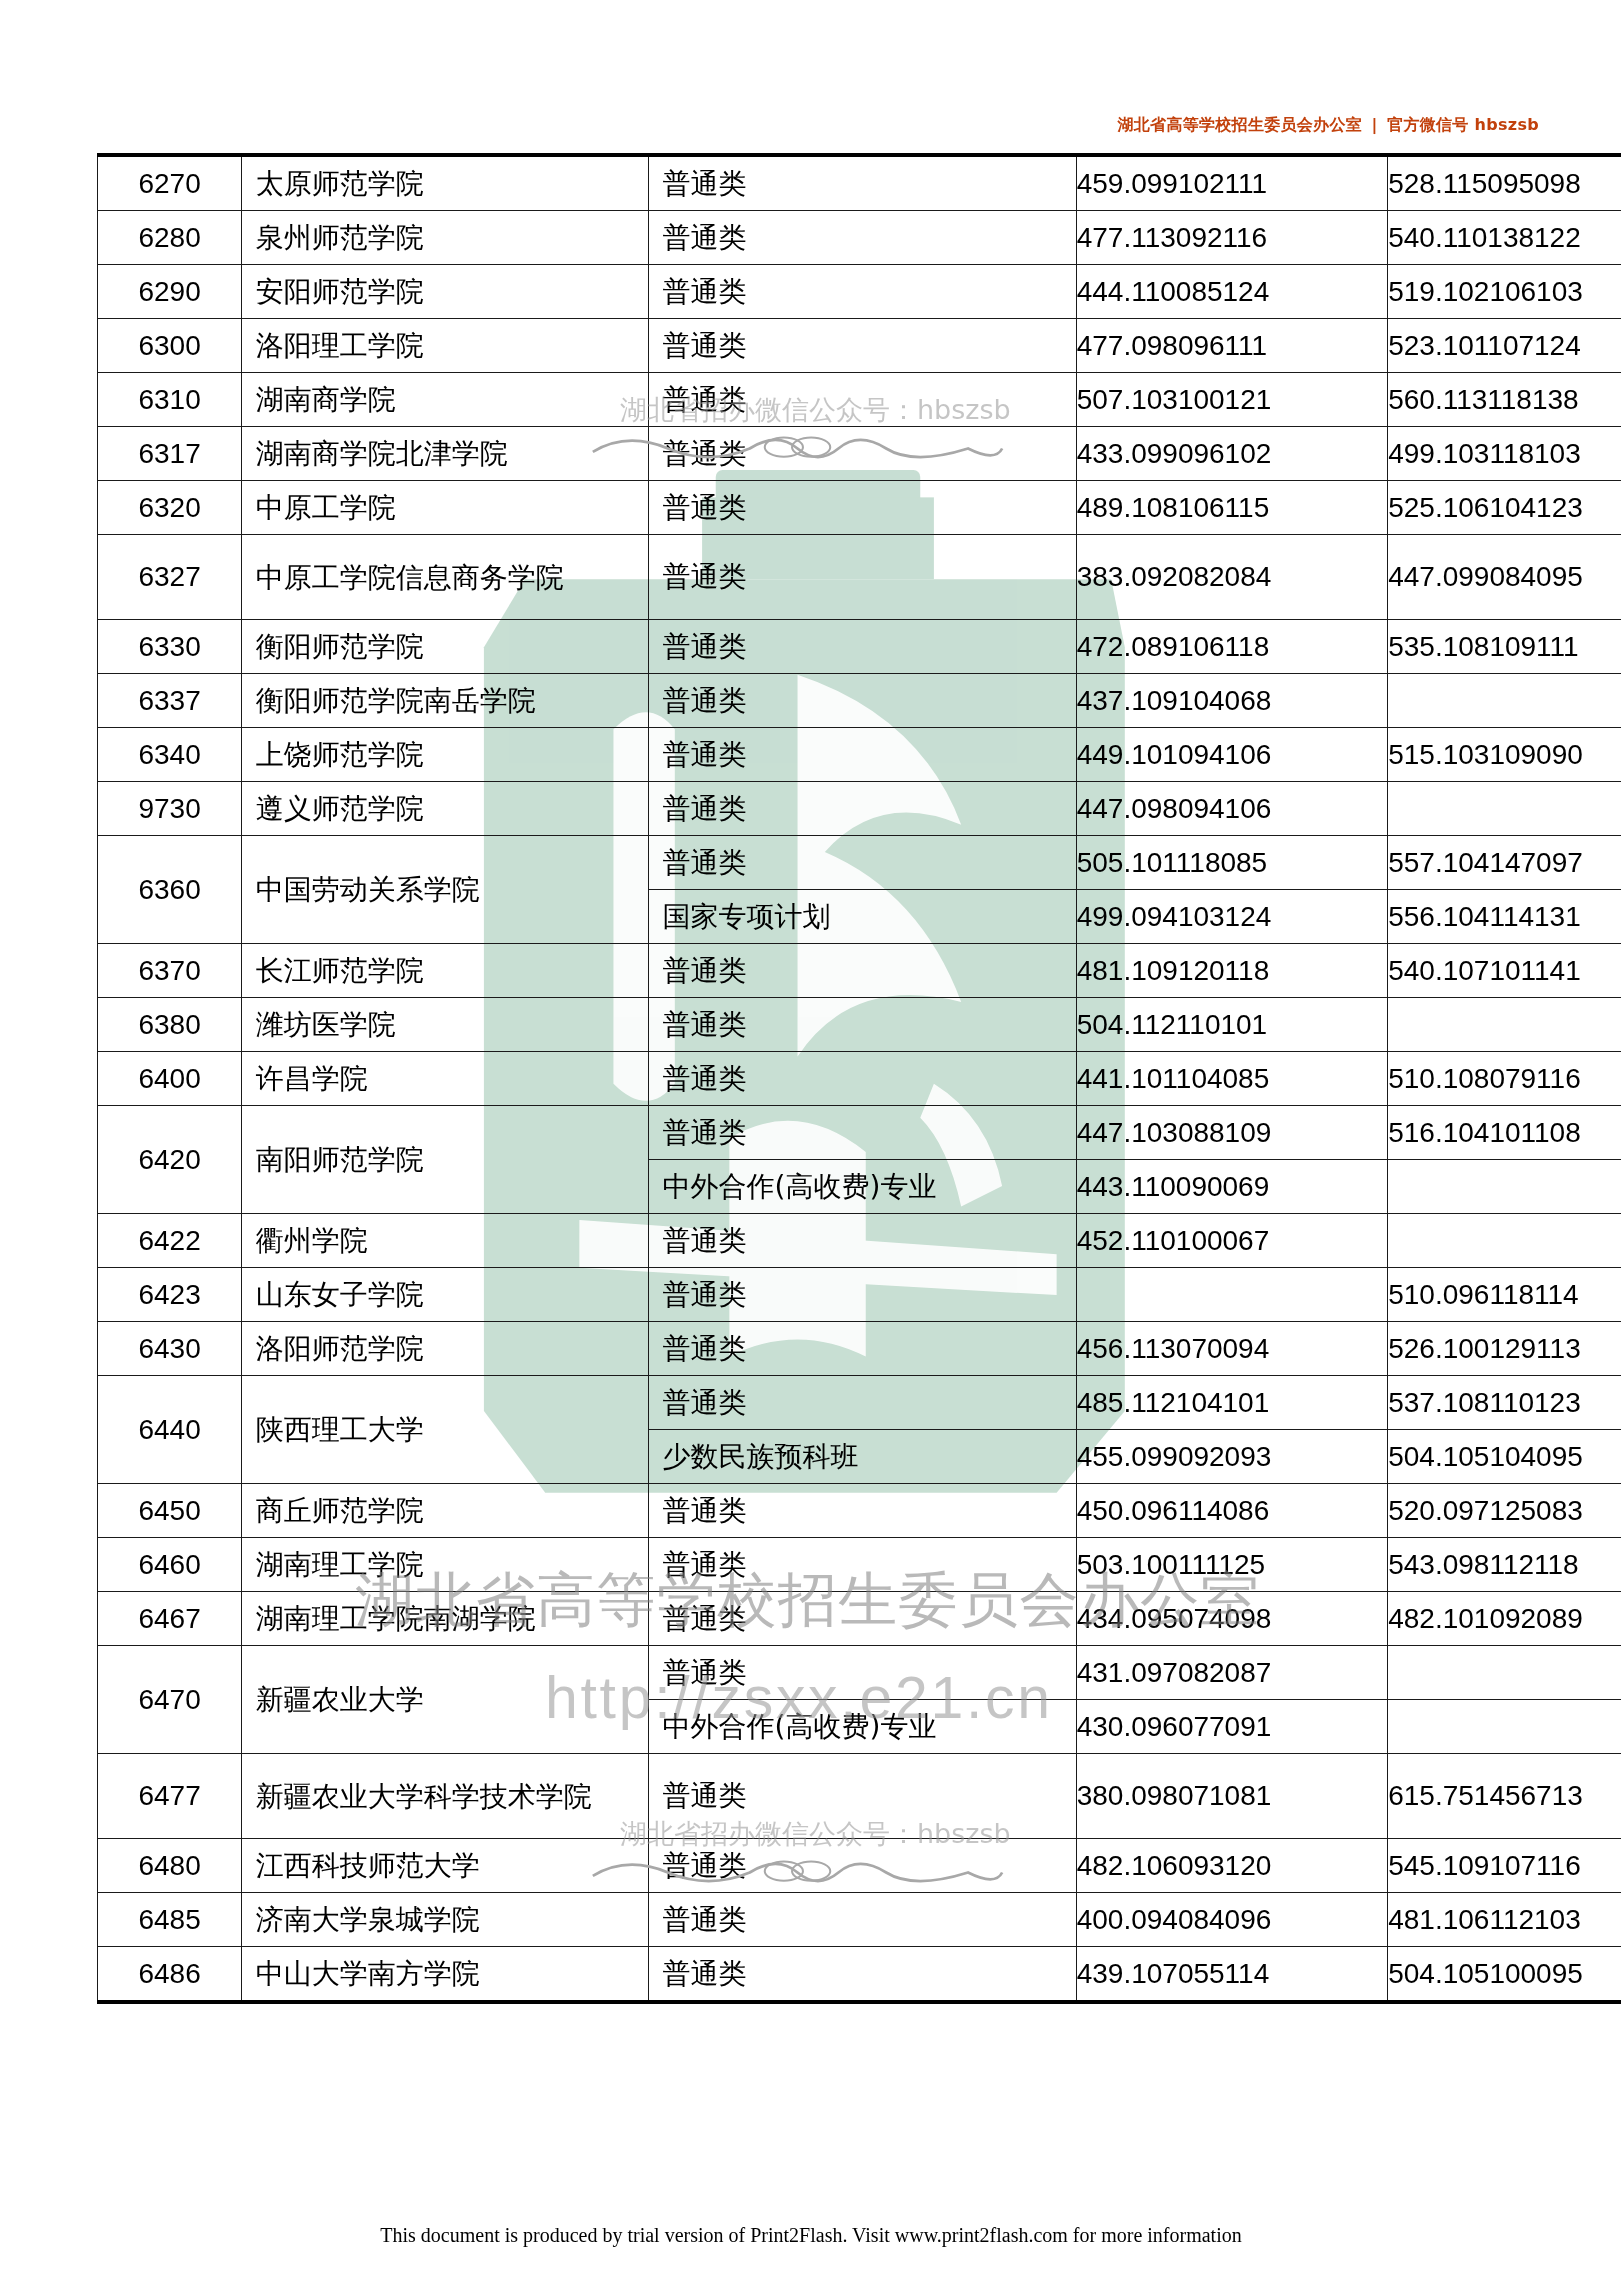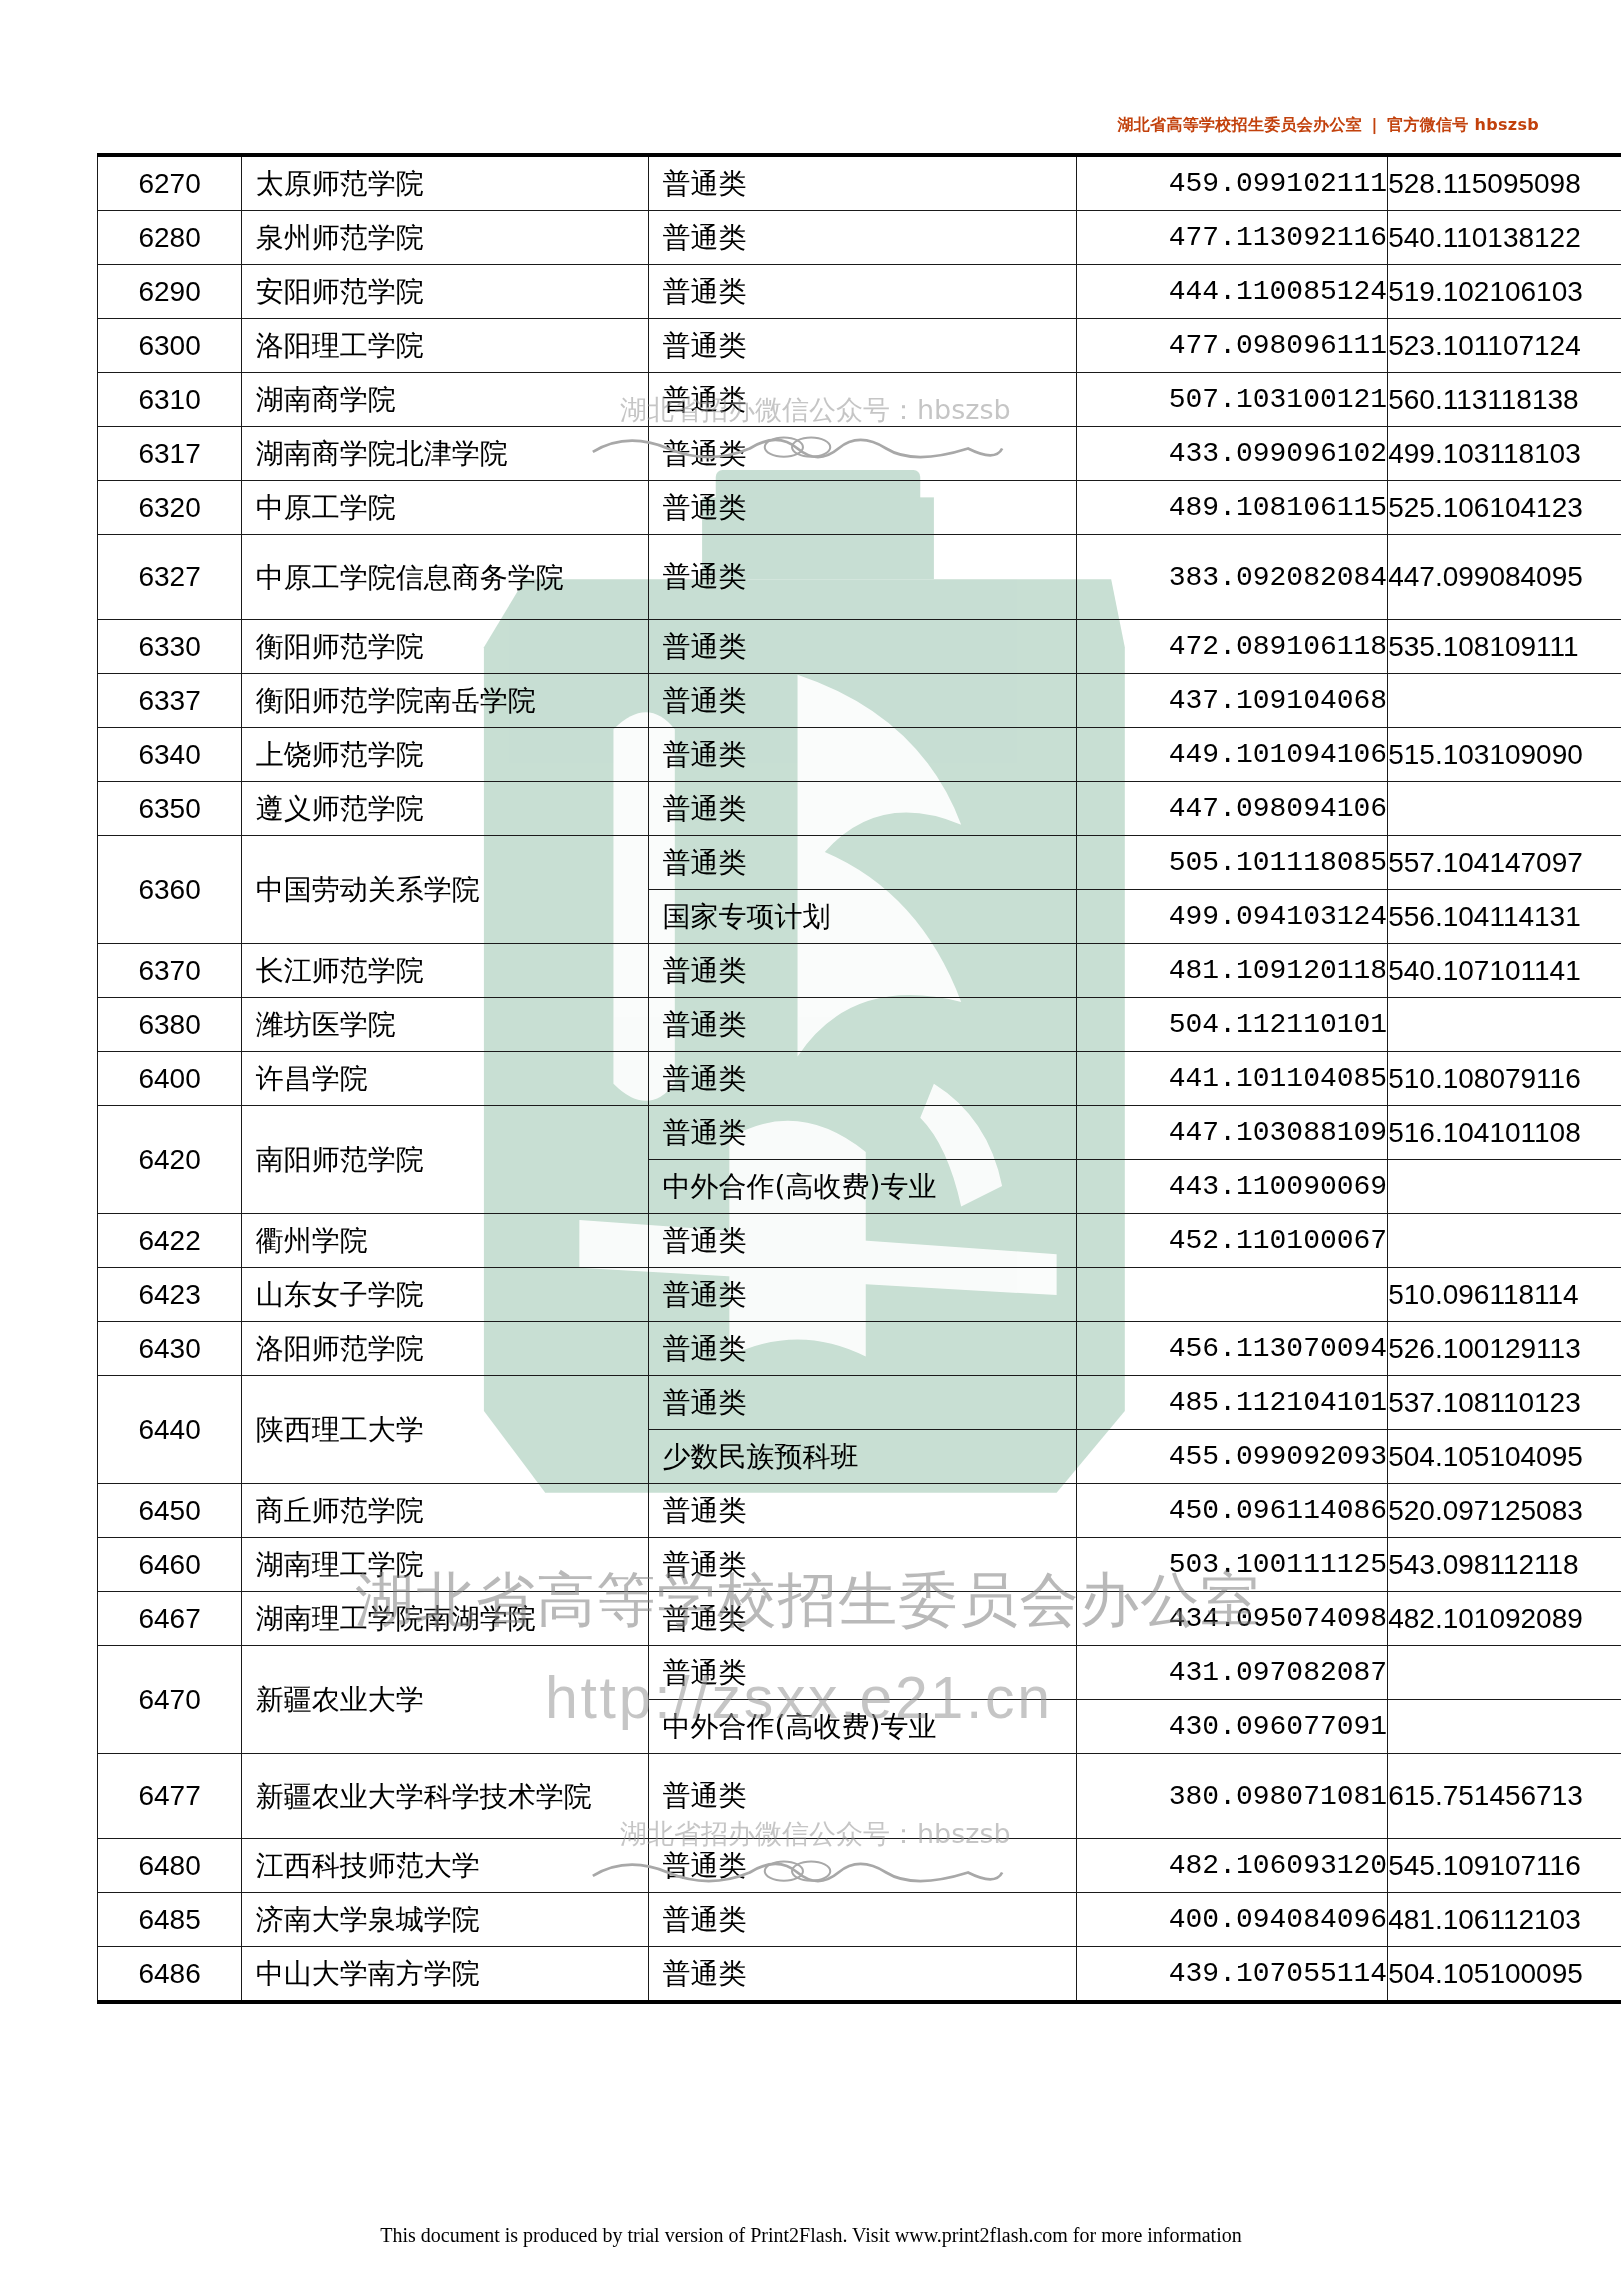--- a/index.html
+++ b/index.html
@@ -34,21 +34,21 @@
     border-top:4.1px solid #000; border-bottom:4.1px solid #000;
   }
   table.data td {
     border:1.7px solid #1a1a1a; padding:0; height:53px;
     font-size:28px; color:#000; vertical-align:middle; background:transparent;
   }
   table.data tr.tall td.tall { height:84px; }
   td.c-code { width:130px; text-align:center; font-family:"Liberation Sans", sans-serif; }
   td.c-name { width:355px; padding-left:13.6px !important; font-family:"DejaVu Sans", sans-serif; font-size:27px; line-height:41px; }
   td.c-type { width:374px; padding-left:13.6px !important; font-family:"DejaVu Sans", sans-serif; font-size:27px; }
-  td.c-v1 { width:282px; text-align:right; font-family:Liberation Mono, monospace; font-size:29px; }
+  td.c-v1 { width:282px; text-align:left; font-family:Liberation Sans, sans-serif; font-size:29px; }
   td.c-v2 { width:285px; text-align:left; font-family:"Liberation Sans", sans-serif; font-size:29px; }
 
   .footer {
     position:absolute; top:2224px; left:0; width:1622px; text-align:center;
     font-family:"Liberation Serif", serif; font-size:20px; color:#000;
   }
 </style>
 </head>
 <body>
 
@@ -145,21 +145,21 @@
         <td class="c-v2"></td>
       </tr>
       <tr>
         <td class="c-code">6340</td>
         <td class="c-name">上饶师范学院</td>
         <td class="c-type">普通类</td>
         <td class="c-v1">449.101094106</td>
         <td class="c-v2">515.103109090</td>
       </tr>
       <tr>
-        <td class="c-code">6350</td>
+        <td class="c-code">9730</td>
         <td class="c-name">遵义师范学院</td>
         <td class="c-type">普通类</td>
         <td class="c-v1">447.098094106</td>
         <td class="c-v2"></td>
       </tr>
       <tr>
         <td class="c-code" rowspan="2">6360</td>
         <td class="c-name" rowspan="2">中国劳动关系学院</td>
         <td class="c-type">普通类</td>
         <td class="c-v1">505.101118085</td>

